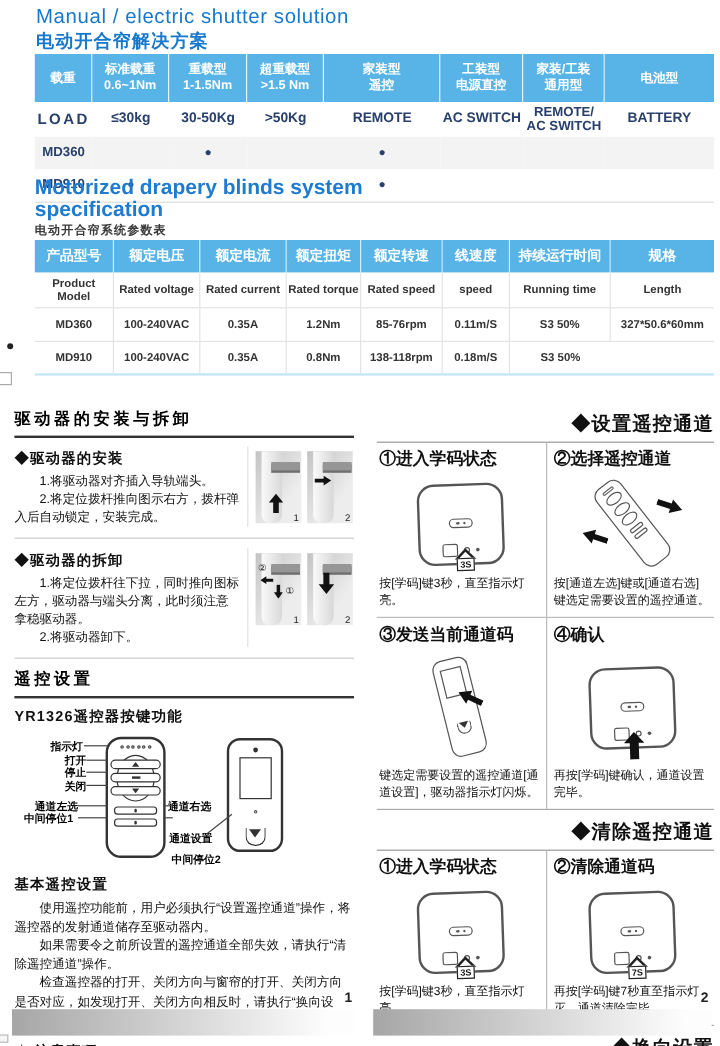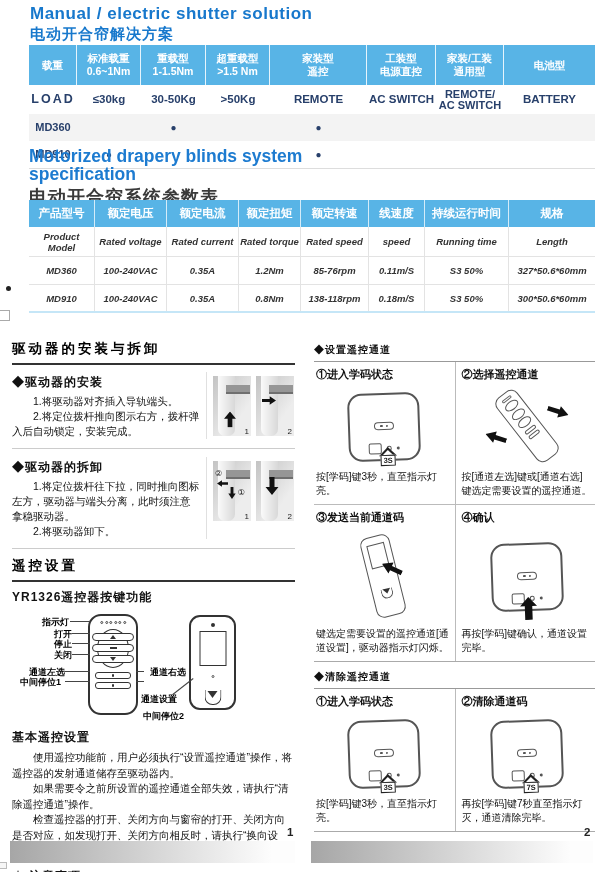--- a/index.html
+++ b/index.html
@@ -4,50 +4,50 @@
 <style>
   * { box-sizing: border-box; margin: 0; padding: 0; }
   html,body { background:#e8e8e8; }
   .page {
     position: relative; width: 600px; height: 872px; background: #fff;
     font-family: "Liberation Sans", sans-serif; overflow: hidden; margin: 0 auto;
     color: #111;
   }
   
   .top-title { position: absolute; left: 30px; top: 4px; }
-  .top-title .en { font-size: 17px; font-weight: bold; color: #1778cc; letter-spacing: .5px; }
+  .top-title .en { font-size: 17px; font-weight: normal; color: #1778cc; letter-spacing: .5px; }
   .top-title .zh { font-size: 15px; font-weight: bold; color: #1778cc; letter-spacing: 1px; margin-top: 1px; }
   
   .t1 { position: absolute; left: 29px; top: 45px; width: 566px; border-bottom: 1px solid #ddd; }
   .t1-row { display: grid; grid-template-columns: 48px 64px 65px 64px 97px 69px 68px 91px; }
   .t1h { background: #58b4e6; color: #fff; font-size: 10.5px; font-weight: bold;
          height: 40px; display: flex; flex-direction: column; justify-content: center; align-items: center;
          line-height: 13px; border-right: 1px solid rgba(255,255,255,.85); text-align: center; }
   .t1h:last-child { border-right: none; justify-content: center; }
   .t1c { height: 27px; display: flex; align-items: center; justify-content: center;
          font-size: 11px; font-weight: bold; color: #28406b; white-space: pre-line;
          text-align: center; line-height: 11px; }
   .r-load .t1c { height: 29px; font-size: 11.5px; }
   .r-load .t1c:nth-child(1) { letter-spacing: 2px; font-size: 12.5px; }
   .r-load .t1c:nth-child(7) { font-size: 11px; }
   .r-md360 .t1c { background: #f3f3f3; }
   .t1c.dotcell { font-size: 10px; }
   
   .spec-title { position: absolute; left: 29px; top: 147px; }
   .spec-title .en { font-size: 17.5px; font-weight: bold; color: #1d7bd0; line-height: 18px; }
-  .spec-title .zh { font-size: 18px; font-weight: bold; color: #3a3a3a; margin-top: 2px; letter-spacing: 1px; }
+  .spec-title .zh { font-size: 10px; font-weight: bold; color: #3a3a3a; margin-top: 2px; letter-spacing: 1px; }
   
   .t2 { position: absolute; left: 29px; top: 200px; width: 566px; border-bottom: 2px solid #c5e6f7; }
   .t2-row { display: grid; grid-template-columns: 66px 72px 72px 62px 68px 56px 84px 86px; }
   .t2h { background: #58b4e6; color: #fff; font-size: 11.5px; font-weight: bold; height: 27px;
          display: flex; align-items: center; justify-content: center; border-right: 1px solid rgba(255,255,255,.75); }
   .t2h:last-child { border-right: none; }
   .t2c { height: 28px; display: flex; align-items: center; justify-content: center;
          font-size: 9.5px; font-weight: bold; color: #333; border-right: 1px solid #e3e3e3;
-         border-bottom: 1px solid #e3e3e3; text-align: center; font-style: italic; }
+         border-bottom: 1px solid #e3e3e3; text-align: center; }
   .t2c:last-child { border-right: none; }
   .t2-row:last-child .t2c { border-bottom: none; height: 26px; }
   .t2-row.r-en .t2c { height: 30px; }
   
   .art-dot { position: absolute; left: 6px; top: 286px; width: 5px; height: 5px; background: #222; border-radius: 50%; }
   .art-brk { position: absolute; left: -3px; top: 310px; width: 13px; height: 11px; border: 1px solid #aaa; background: #fff; }
   .art-bl  { position: absolute; left: -2px; top: 862px; width: 9px; height: 7px; border: 1px solid #bbb; background: #f6f6f6; }
   
   .col-left  { position: absolute; left: 12px;  top: 340px; width: 283px; }
   .col-right { position: absolute; left: 314px; top: 340px; width: 281px; }
@@ -98,27 +98,27 @@
   .rb-dot { position: absolute; top: 6px; left: 50%; transform: translateX(-50%); width: 4px; height: 4px; background: #333; border-radius: 50%; }
   .rb-win { position: absolute; top: 14px; left: 50%; transform: translateX(-50%); width: 27px; height: 35px; border: 1px solid #333; }
   .rb-hole { position: absolute; top: 58px; left: 50%; transform: translateX(-50%); width: 3px; height: 3px; border: 1px solid #555; border-radius: 50%; }
   .rb-notch { position: absolute; bottom: 3px; left: 50%; transform: translateX(-50%); width: 17px; height: 15px;
               border: 1px solid #333; border-top: none; border-radius: 0 0 8px 8px;
               display: flex; align-items: flex-start; justify-content: center; }
   .rb-notch .tri-dn { border-left-width: 5px; border-right-width: 5px; border-top-width: 7px; margin-top: 1px; }
   .h4 { font-size: 12px; font-weight: bold; letter-spacing: 1px; margin: 9px 0 4px; }
   .paras p { font-size: 10.5px; line-height: 15.5px; text-indent: 2em; }
   
-  .r-head { font-size: 10px; font-weight: bold; letter-spacing: 1px; margin: 3px 0 4px; }
+  .r-head { font-size: 16px; font-weight: bold; letter-spacing: 1px; margin: 3px 0 4px; text-align: right; }
   .sgrid { display: grid; border-top: 1px solid #999; border-bottom: 1px solid #aaa; margin-bottom: 8px; }
   .g2 { grid-template-columns: 1fr 1fr; }
   .step-cell { padding: 4px 3px 6px 2px; }
   .g2 .step-cell:nth-child(2n) { border-left: 1px solid #bbb; padding-left: 6px; }
   .g2 .step-cell:nth-child(n+3) { border-top: 1px solid #bbb; }
-  .step-title { font-size: 11px; font-weight: bold; margin: 1px 0 2px; }
+  .step-title { font-size: 14px; font-weight: bold; margin: 1px 0 2px; }
   .step-fig { height: 86px; position: relative; display: flex; align-items: center; justify-content: center; }
   .step-fig.tall { height: 100px; }
   .step-caption { font-size: 10px; line-height: 14px; }
   
   .drv { position: relative; width: 72px; height: 68px; border: 2px solid #555; border-radius: 14px;
          background: #fff; transform: rotate(-2deg); }
   .drv-socket { position: absolute; top: 27px; left: 50%; transform: translateX(-50%); width: 20px; height: 8px;
                 border: 1px solid #555; border-radius: 4px; display: flex; align-items: center; justify-content: center; gap: 3px; }
   .drv-socket i { width: 2.5px; height: 2.5px; background: #555; border-radius: 50%; }
   .drv-port { position: absolute; bottom: 5px; left: 18px; width: 13px; height: 11px; border: 1.5px solid #555; border-radius: 2px; }
@@ -272,21 +272,20 @@
       <div class="t2c">327*50.6*60mm</div>
     </div>
     <div class="t2-row">
       <div class="t2c">MD910</div>
       <div class="t2c">100-240VAC</div>
       <div class="t2c">0.35A</div>
       <div class="t2c">0.8Nm</div>
       <div class="t2c">138-118rpm</div>
       <div class="t2c">0.18m/S</div>
       <div class="t2c">S3 50%</div>
-      <div class="t2c">300*50.6*60mm</div>
     </div>
   </div>
 
   <div class="art-dot"></div>
   <div class="art-brk"></div>
   <div class="art-bl"></div>
 
   <div class="col-left">
     <div class="sec-head">驱动器的安装与拆卸</div>
 
@@ -371,21 +370,21 @@
         <div class="rf-ch" style="top:66px;">
             <i></i>
           </div>
       </div>
       <span class="rf-lab" style="left:30px; top:4px;">指示灯</span>
       <span class="rf-lab" style="left:42px; top:16px;">打开</span>
       <span class="rf-lab" style="left:42px; top:26px;">停止</span>
       <span class="rf-lab" style="left:42px; top:37px;">关闭</span>
       <span class="rf-lab" style="left:17px; top:54px;">通道左选</span>
       <span class="rf-lab" style="left:8px;  top:64px;">中间停位1</span>
-      <span class="rf-lab" style="left:138px; top:54px;">通道右选</span>
+      <span class="rf-lab" style="left:128px; top:54px;">通道右选</span>
       <span class="rf-lab" style="left:131px; top:64px;margin-top:34px;">中间停位2</span>
       <span class="ln" style="left:58px; top:9px;  width:20px;"></span>
       <span class="ln" style="left:60px; top:21px; width:18px;"></span>
       <span class="ln" style="left:60px; top:31px; width:18px;"></span>
       <span class="ln" style="left:60px; top:42px; width:18px;"></span>
       <span class="ln" style="left:53px; top:59px; width:25px;"></span>
       <span class="ln" style="left:53px; top:69px; width:25px;"></span>
       <span class="ln" style="left:124px; top:59px; width:8px;"></span>
       <span class="ln" style="left:124px; top:69px; width:8px;"></span>
 

